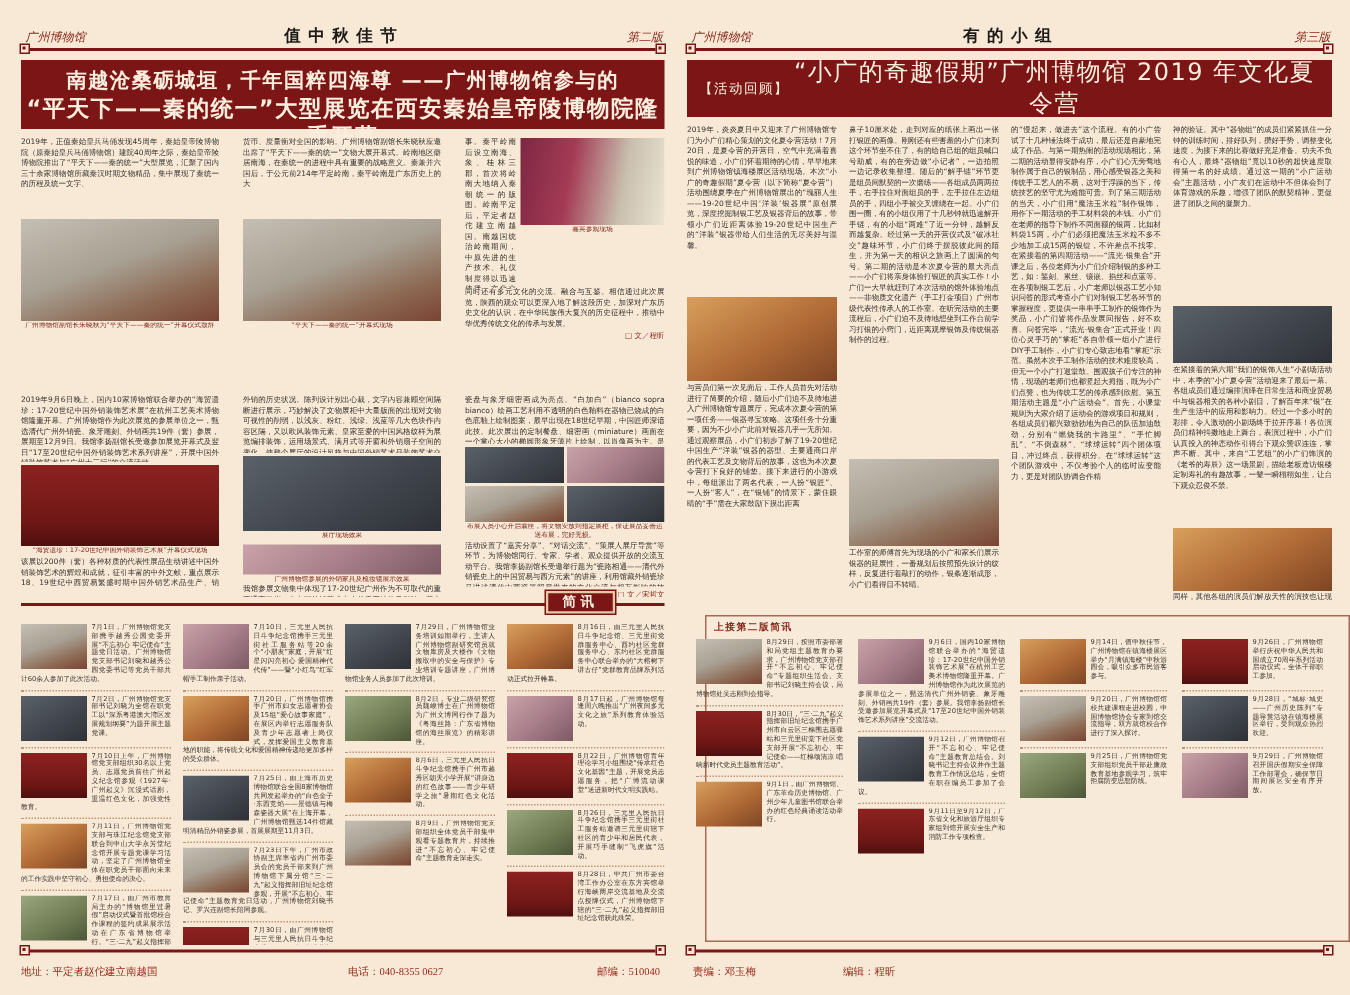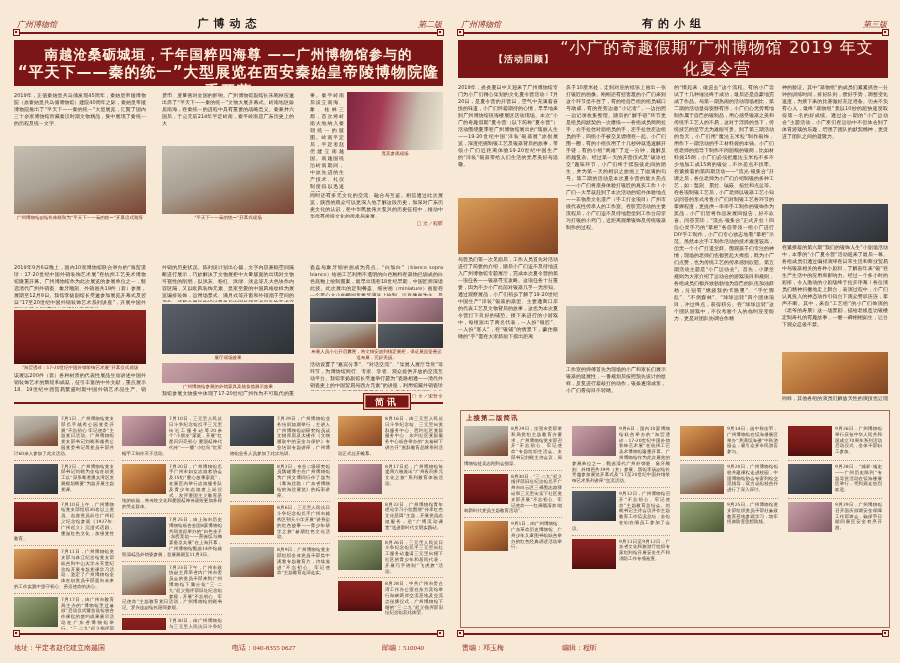--- a/index.html
+++ b/index.html
@@ -17,21 +17,21 @@
   .rcap{position:absolute;width:5px;height:5px;border:1px solid #7c1516;background:#f8e9d7;}
   .rcap i{display:block;width:2px;height:2px;background:#7c1516;margin:1px;}
 
   
   .ban{position:absolute;left:0;width:100%;background:#7c1516;color:#fbeedd;text-align:center;}
   .ban1{top:40px;height:46px;padding-top:5px;box-sizing:border-box;}
   .ban1 .l1{font-size:13.5px;font-weight:bold;letter-spacing:1px;line-height:18px;}
   .ban1 .l2{font-size:15px;font-weight:bold;letter-spacing:1px;line-height:19px;}
   .ban2{top:236px;height:23px;line-height:23px;font-size:15px;font-weight:bold;letter-spacing:3px;}
   .banR{top:40px;height:38px;display:flex;align-items:center;box-sizing:border-box;padding:0 8px;}
-  .banR .tag{font-size:9px;font-weight:bold;letter-spacing:1px;margin-left:28px;}
+  .banR .tag{font-size:9px;font-weight:normal;letter-spacing:1px;}
   .banR .ttl{flex:1;text-align:center;font-size:16px;font-weight:normal;letter-spacing:1px;}
 
   
   .tx{font-size:5px;line-height:7px;text-align:justify;color:#33302b;overflow:hidden;}
   .cap{font-size:4.5px;line-height:5.5px;text-align:center;color:#7b2318;overflow:hidden;margin-top:1px;}
   .byl{font-size:5px;color:#8a281c;text-align:right;margin-top:2px;}
   .col{position:absolute;overflow:hidden;}
   .ph{display:block;width:100%;}
   .pha{background:linear-gradient(160deg,#c5beb2,#a8a093 45%,#8d6a54 75%,#7a4434);}
   .phb{background:linear-gradient(100deg,#7e2742,#a43b55 35%,#c8bfae 70%,#ece4d2);}
@@ -46,33 +46,33 @@
 
   
   .badge{position:absolute;width:46px;height:15px;background:#7c1516;color:#fbeedd;font-size:9px;font-weight:bold;letter-spacing:3px;text-align:center;line-height:17px;box-shadow:0 0 0 1px #7c1516,inset 0 0 0 1.5px #e8c9a4;}
   .sep{position:absolute;left:0;width:100%;height:1.5px;background:#7c1516;}
   .bi{border-bottom:1px dotted #bf9478;padding-bottom:3px;margin-bottom:3px;overflow:hidden;}
   .bi:last-child{border-bottom:none;}
   .bp{float:left;width:44px;height:30px;margin:0 3px 1px 0;}
   .bt{font-size:4.5px;line-height:5.8px;text-align:justify;color:#3a352f;display:block;}
 
   
-  .contbox{position:absolute;left:2px;top:410px;width:100%;height:218px;border:1px solid #a96a55;box-sizing:border-box;background:rgba(255,255,255,0.06);}
+  .contbox{position:absolute;left:12px;top:410px;width:100%;height:218px;border:1px solid #a96a55;box-sizing:border-box;background:rgba(255,255,255,0.06);}
   .contttl{position:absolute;left:5px;top:3px;font-size:6.5px;font-weight:bold;color:#8a281c;letter-spacing:1px;}
 
   
   .ft{position:absolute;top:643px;font-family:"Liberation Serif","DejaVu Serif",serif;font-size:7px;color:#9a2a1c;}
 </style>
 </head>
 <body>
 
 <section class="page pageL">
   <div class="mh">
     <span class="brand">广州博物馆</span>
-    <span class="sec">广博动态</span>
+    <span class="sec">值中秋佳节</span>
     <span class="pg">第二版</span>
   </div>
   <div class="rule" style="top:32px;"></div>
   <div class="rcap" style="top:29px;left:-1px;">
       <i></i>
     </div>
   <div class="rcap" style="top:29px;right:-1px;">
       <i></i>
     </div>
 
@@ -218,21 +218,21 @@
 
   <div class="rule" style="top:633px;height:1.5px;"></div>
   <div class="rcap" style="top:630px;left:-1px;">
       <i></i>
     </div>
   <div class="rcap" style="top:630px;right:-1px;">
       <i></i>
     </div>
   <span class="ft" style="left:0;">地址：平定者赵佗建立南越国</span>
   <span class="ft" style="left:218px;">电话：040-8355 0627</span>
-  <span class="ft" style="left:368px;">邮编：510040</span>
+  <span class="ft" style="left:384px;">邮编：510040</span>
 </section>
 
 <section class="page pageR">
   <div class="mh">
     <span class="brand">广州博物馆</span>
     <span class="sec">有的小组</span>
     <span class="pg">第三版</span>
   </div>
   <div class="rule" style="top:32px;"></div>
   <div class="rcap" style="top:29px;left:-1px;">

